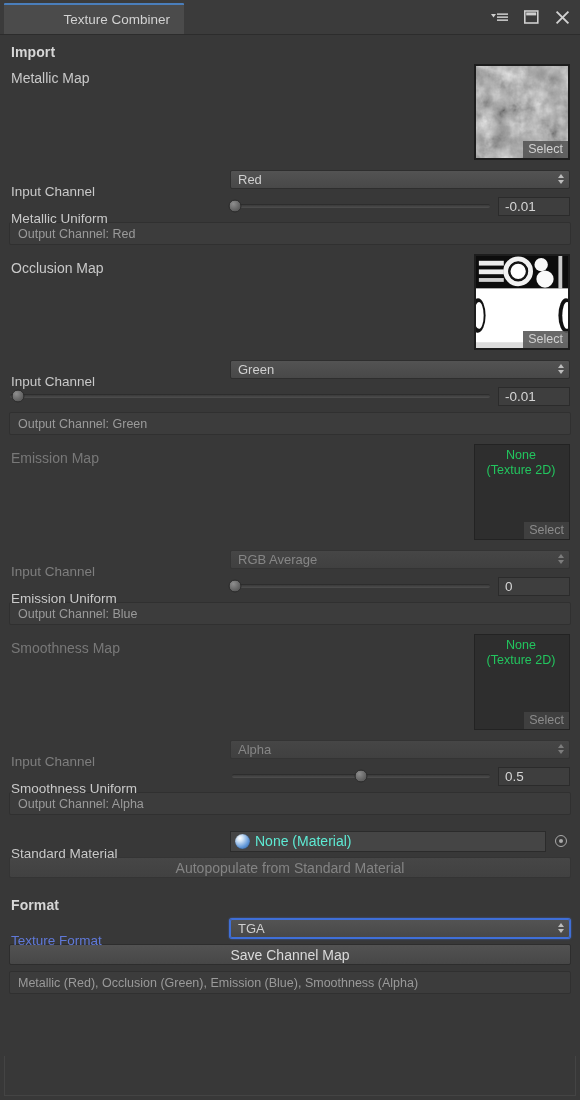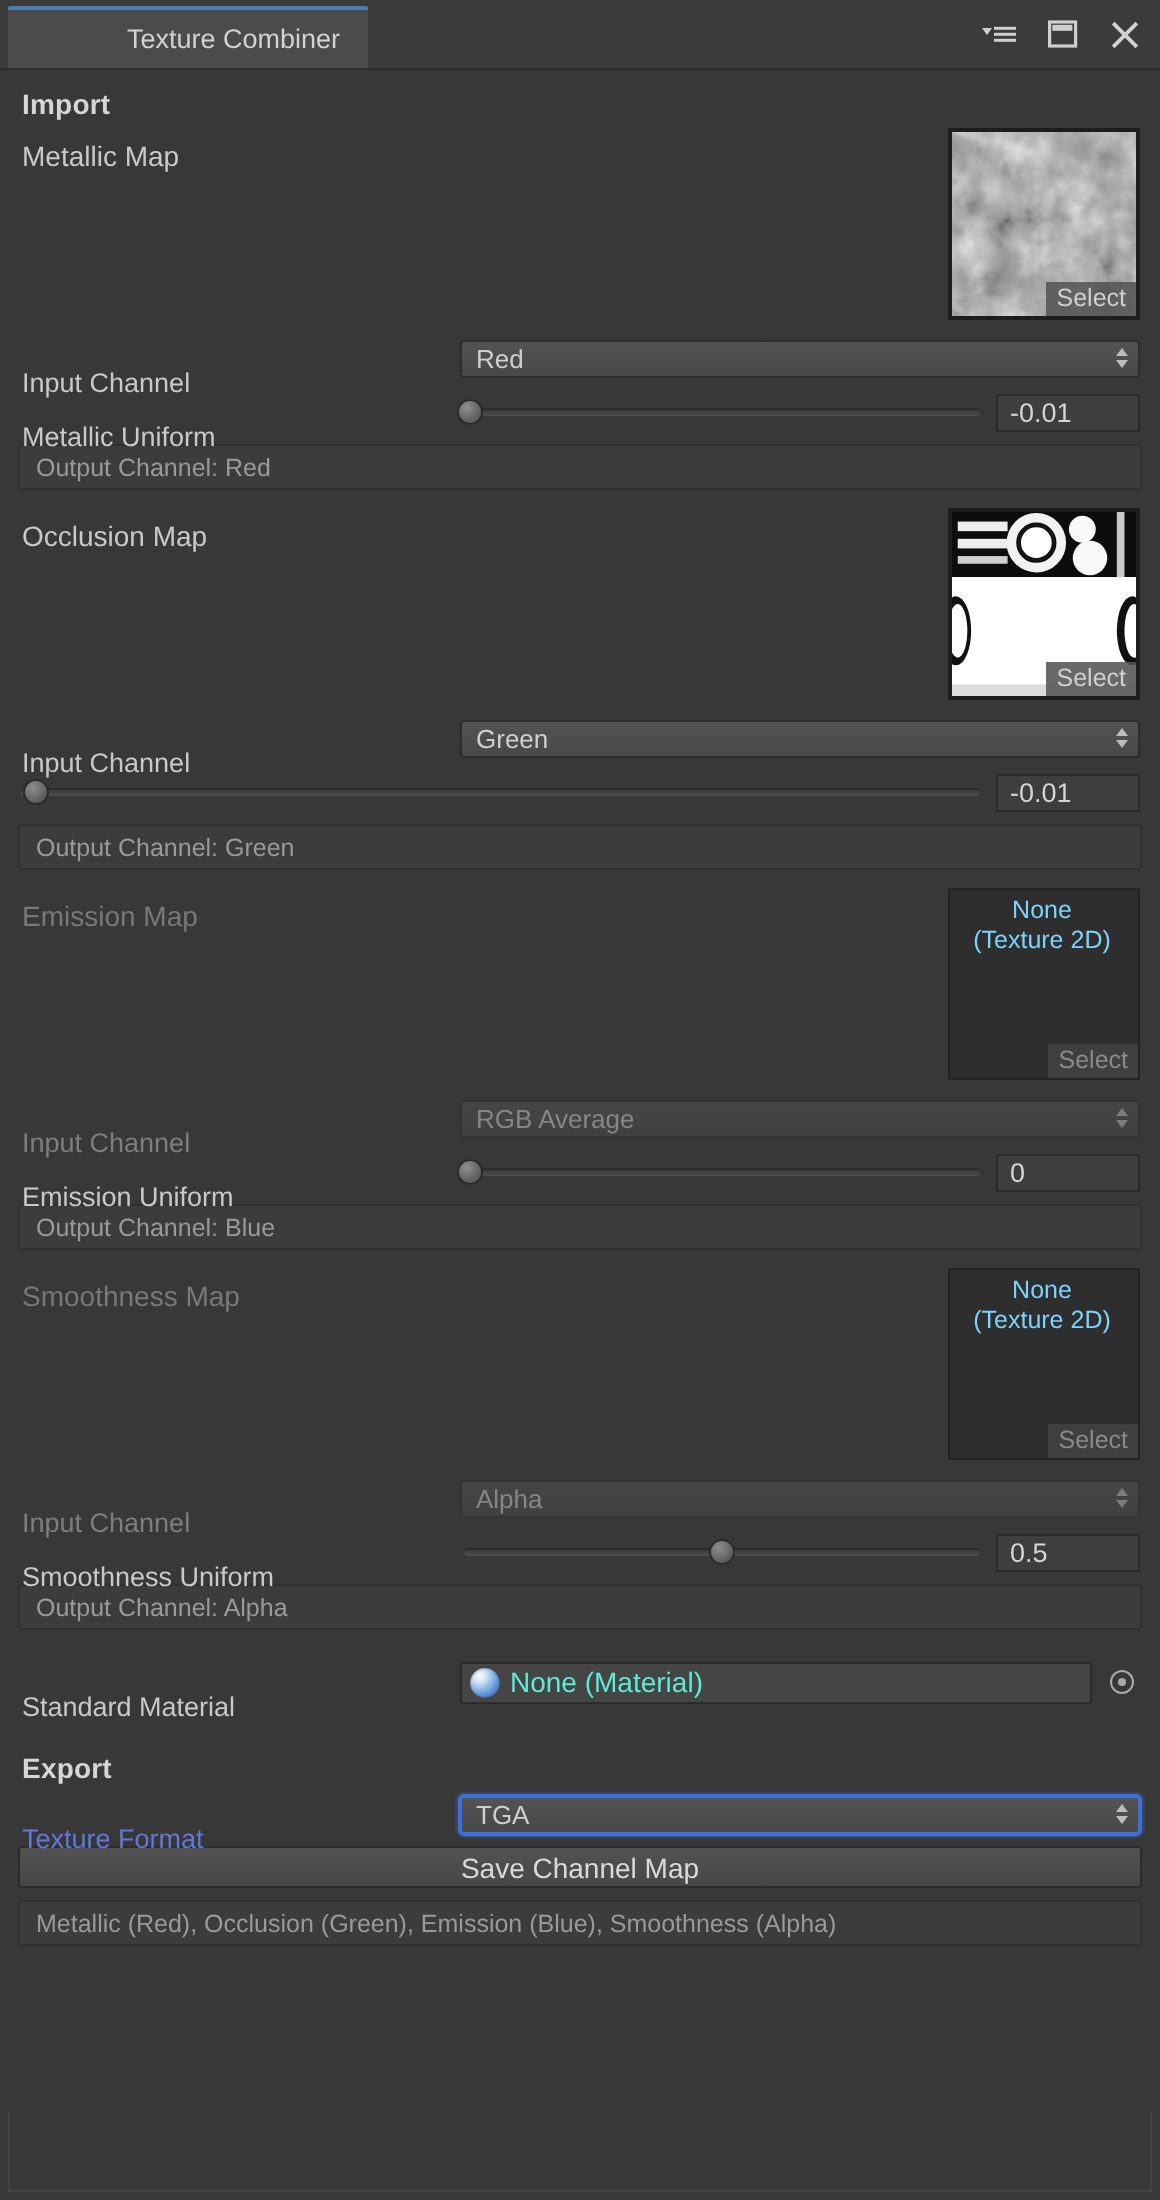--- a/index.html
+++ b/index.html
@@ -136,21 +136,21 @@
     height: 100%;
   }
   .none-text {
     position: absolute;
     top: 3px;
     left: 0;
     right: 2px;
     text-align: center;
     font-size: 12.5px;
     line-height: 15px;
-    color: #7dd3fc;
+    color: #22c55e;
   }
   .select-btn {
     position: absolute;
     right: 0;
     bottom: 0;
     height: 17px;
     padding: 0 5px;
     background: rgba(84,84,84,0.88);
     color: #d0d0d0;
     font-size: 12.5px;
@@ -556,24 +556,25 @@
         <span class="mat-icon"></span>
         <span>None (Material)</span>
       </div>
       <div class="picker-btn">
         <span class="picker-ring">
             <i></i>
           </span>
       </div>
     </div>
 
+    <div class="btn disabled">Autopopulate from Standard Material</div>
 
     <div class="spacer-10"></div>
 
-    <div class="section-header">Export</div>
+    <div class="section-header">Format</div>
 
     <div class="row">
       <div class="row-label blue-label">Texture Format</div>
       <div class="dropdown focus">
         <span>TGA</span>
         <span class="dd-arrows">
             <i class="up"></i>
             <i class="dn"></i>
           </span>
       </div>

